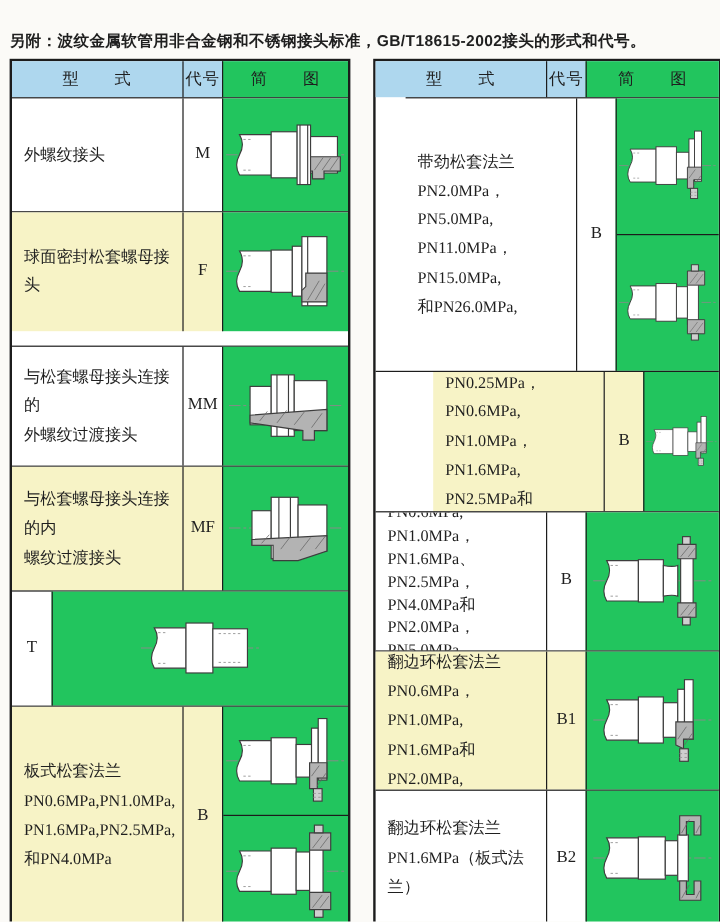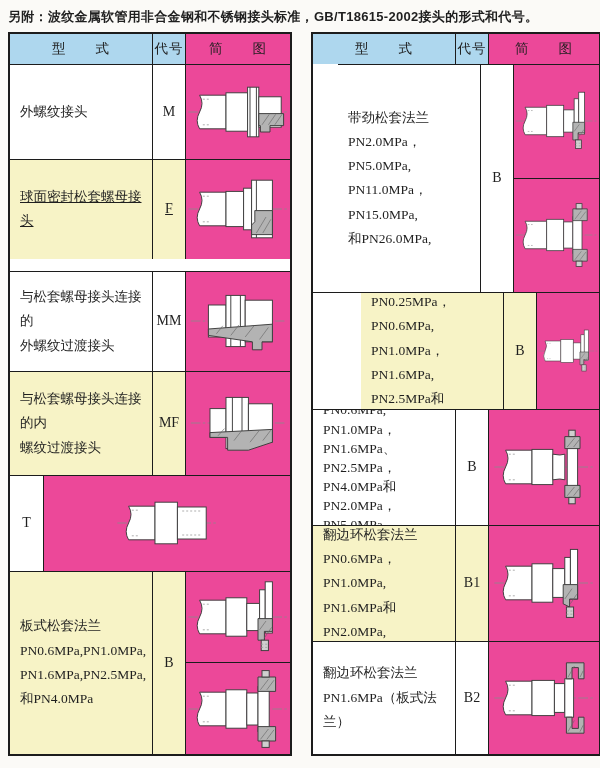--- a/index.html
+++ b/index.html
@@ -4,34 +4,34 @@
 <style>
   html,body{margin:0;padding:0;}
   body{
     width:600px;height:768px;overflow:hidden;
     background:#fbfaf7;color:#1f1f1f;
     font-family:"Liberation Serif","DejaVu Serif",serif;
   }
   .page-title{
     font-family:"Liberation Sans","DejaVu Sans",sans-serif;
     font-weight:bold;font-size:13px;line-height:1.3;
-    padding:9px 8px 6px 8px;letter-spacing:.3px;
+    padding:26px 8px 6px 8px;letter-spacing:.3px;
   }
   .tables{display:flex;gap:19px;margin:0 8px;height:724px;}
   .tbl{
     width:290px;display:flex;flex-direction:column;
     border:2px solid #1c1c1c;background:#fff;box-sizing:border-box;
   }
   .row{display:flex;box-sizing:border-box;}
   .row + .row{border-top:1px solid #1c1c1c;}
   .cell{box-sizing:border-box;overflow:hidden;}
   .cell + .cell{border-left:1px solid #1c1c1c;}
   .c-type{width:142px;display:flex;align-items:center;padding:4px 4px 4px 10px;}
   .c-code{width:33px;display:flex;align-items:center;justify-content:center;}
-  .c-fig{flex:1;display:flex;align-items:center;justify-content:center;background:#ec4899;}
+  .c-fig{flex:1;display:flex;align-items:center;justify-content:center;background:#22c55e;}
   .hdr{height:30px;background:#aed7ee;}
   .hdr .cell{display:flex;align-items:center;justify-content:center;
     font-size:13.5px;letter-spacing:1px;padding:0;}
   .type-text{font-size:13.5px;line-height:1.8;white-space:pre-line;}
   .tight .type-text{line-height:1.42;}
   .code-text{font-size:14px;}
   .hl-cell{background:#f7f3c6;}
   .fig-split{flex-direction:column;align-items:stretch;padding:0;}
   .fig-split .sub{flex:1;display:flex;align-items:center;justify-content:center;}
   .fig-split .sub + .sub{border-top:1px solid #1c1c1c;}
@@ -72,21 +72,21 @@
             <rect x="50" y="26" width="27" height="48"></rect>
             <rect x="77" y="19" width="14" height="62"></rect>
             <path d="M80 19 V81 M88 19 V81" fill="none"></path>
             <rect x="91" y="31" width="28" height="38"></rect>
             <polygon class="hatch" points="91,52 122,52 122,67 105,67 105,75 93,75 93,67 91,67"></polygon>
             <path class="hl" d="M95 66 l9 -13 M103 66 l9 -13 M111 66 l9 -13"></path>
           </svg>
         </div>
     </div>
 
-    <div class="row" style="height:100px;text-decoration:underline;">
+    <div class="row" style="height:100px;">
       <div class="cell c-type hl-cell">
           <div class="type-text">球面密封松套螺母接头</div>
         </div>
       <div class="cell c-code hl-cell">
           <div class="code-text">F</div>
         </div>
       <div class="cell c-fig fig">
           <svg viewBox="0 0 130 100" width="104" height="84" xmlns="http://www.w3.org/2000/svg">
             <path class="cl" d="M3 50 H127"></path>
             <path d="M50 29 H17 q6 10 0 21 q-6 11 0 21 H50 Z"></path>

